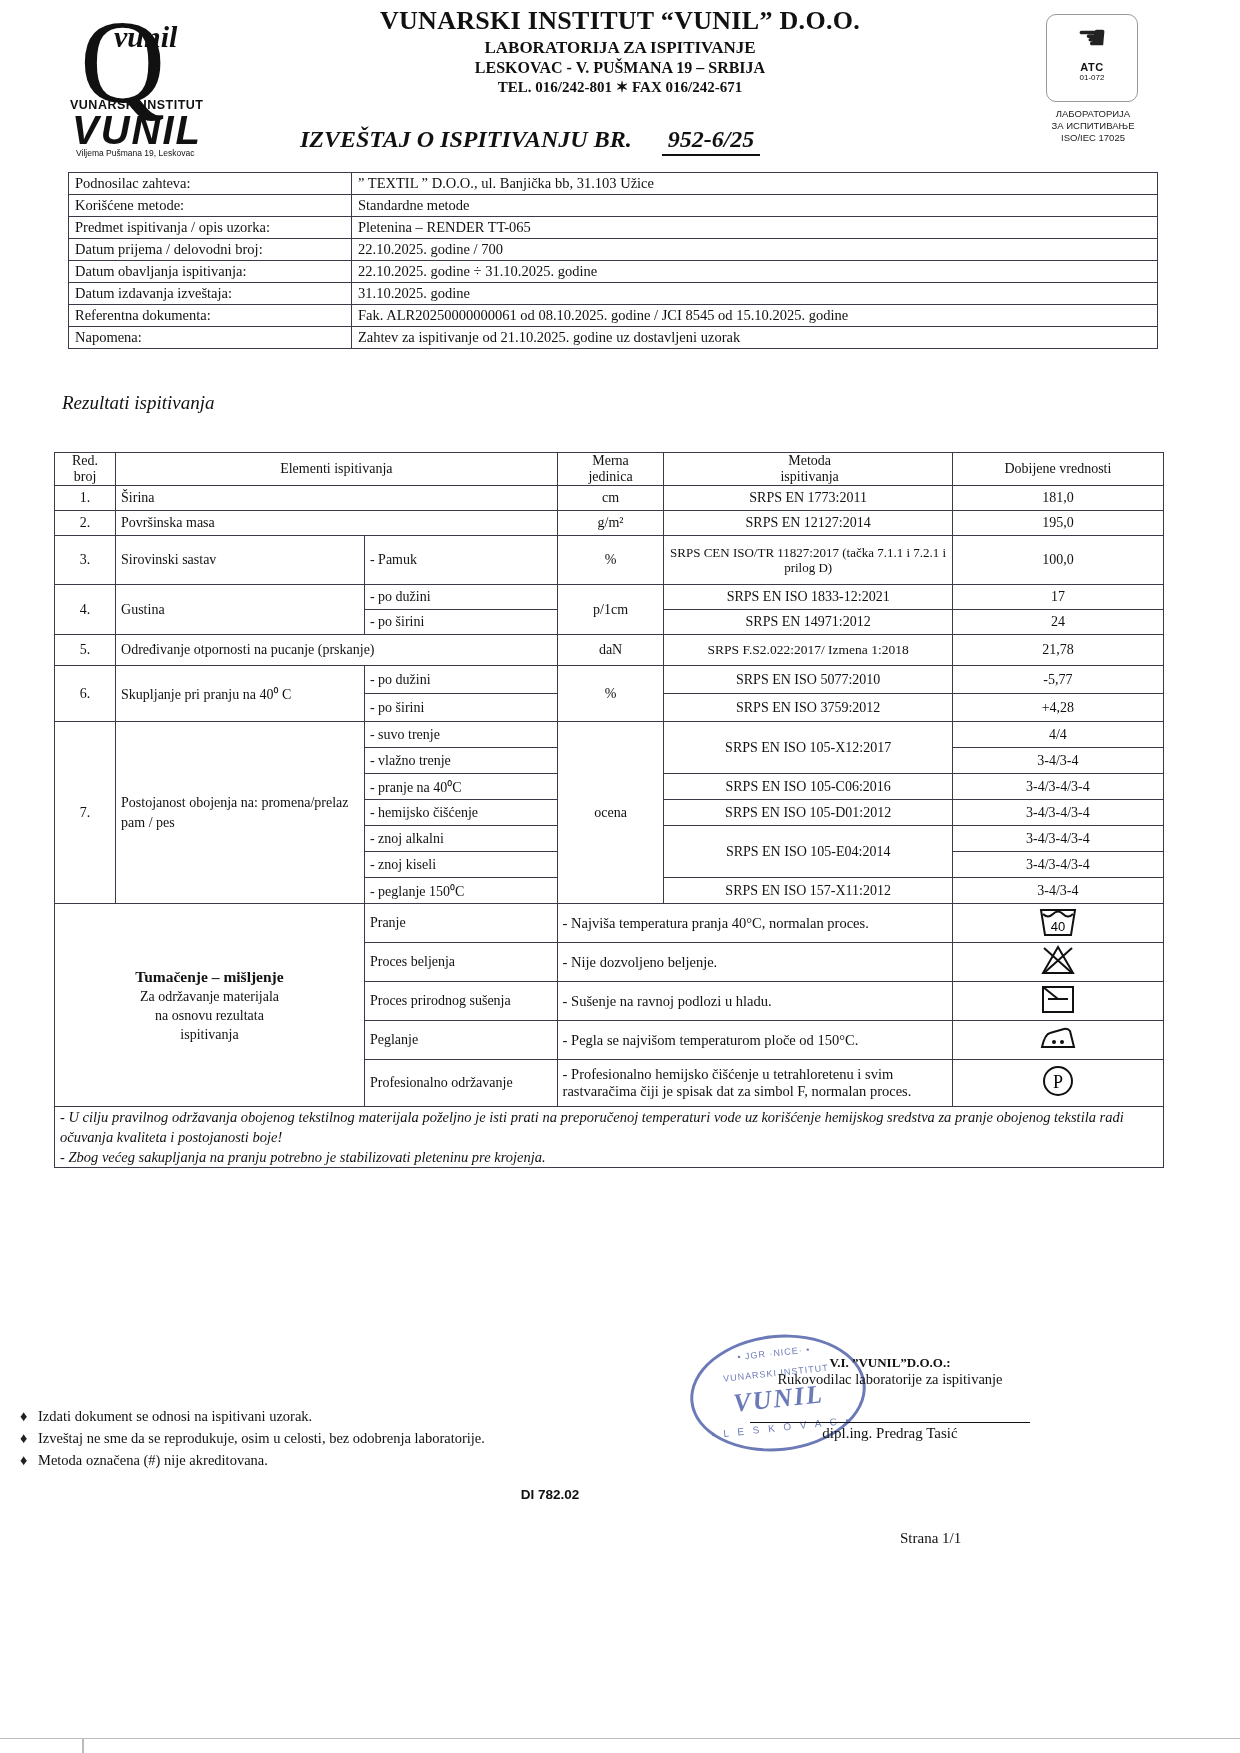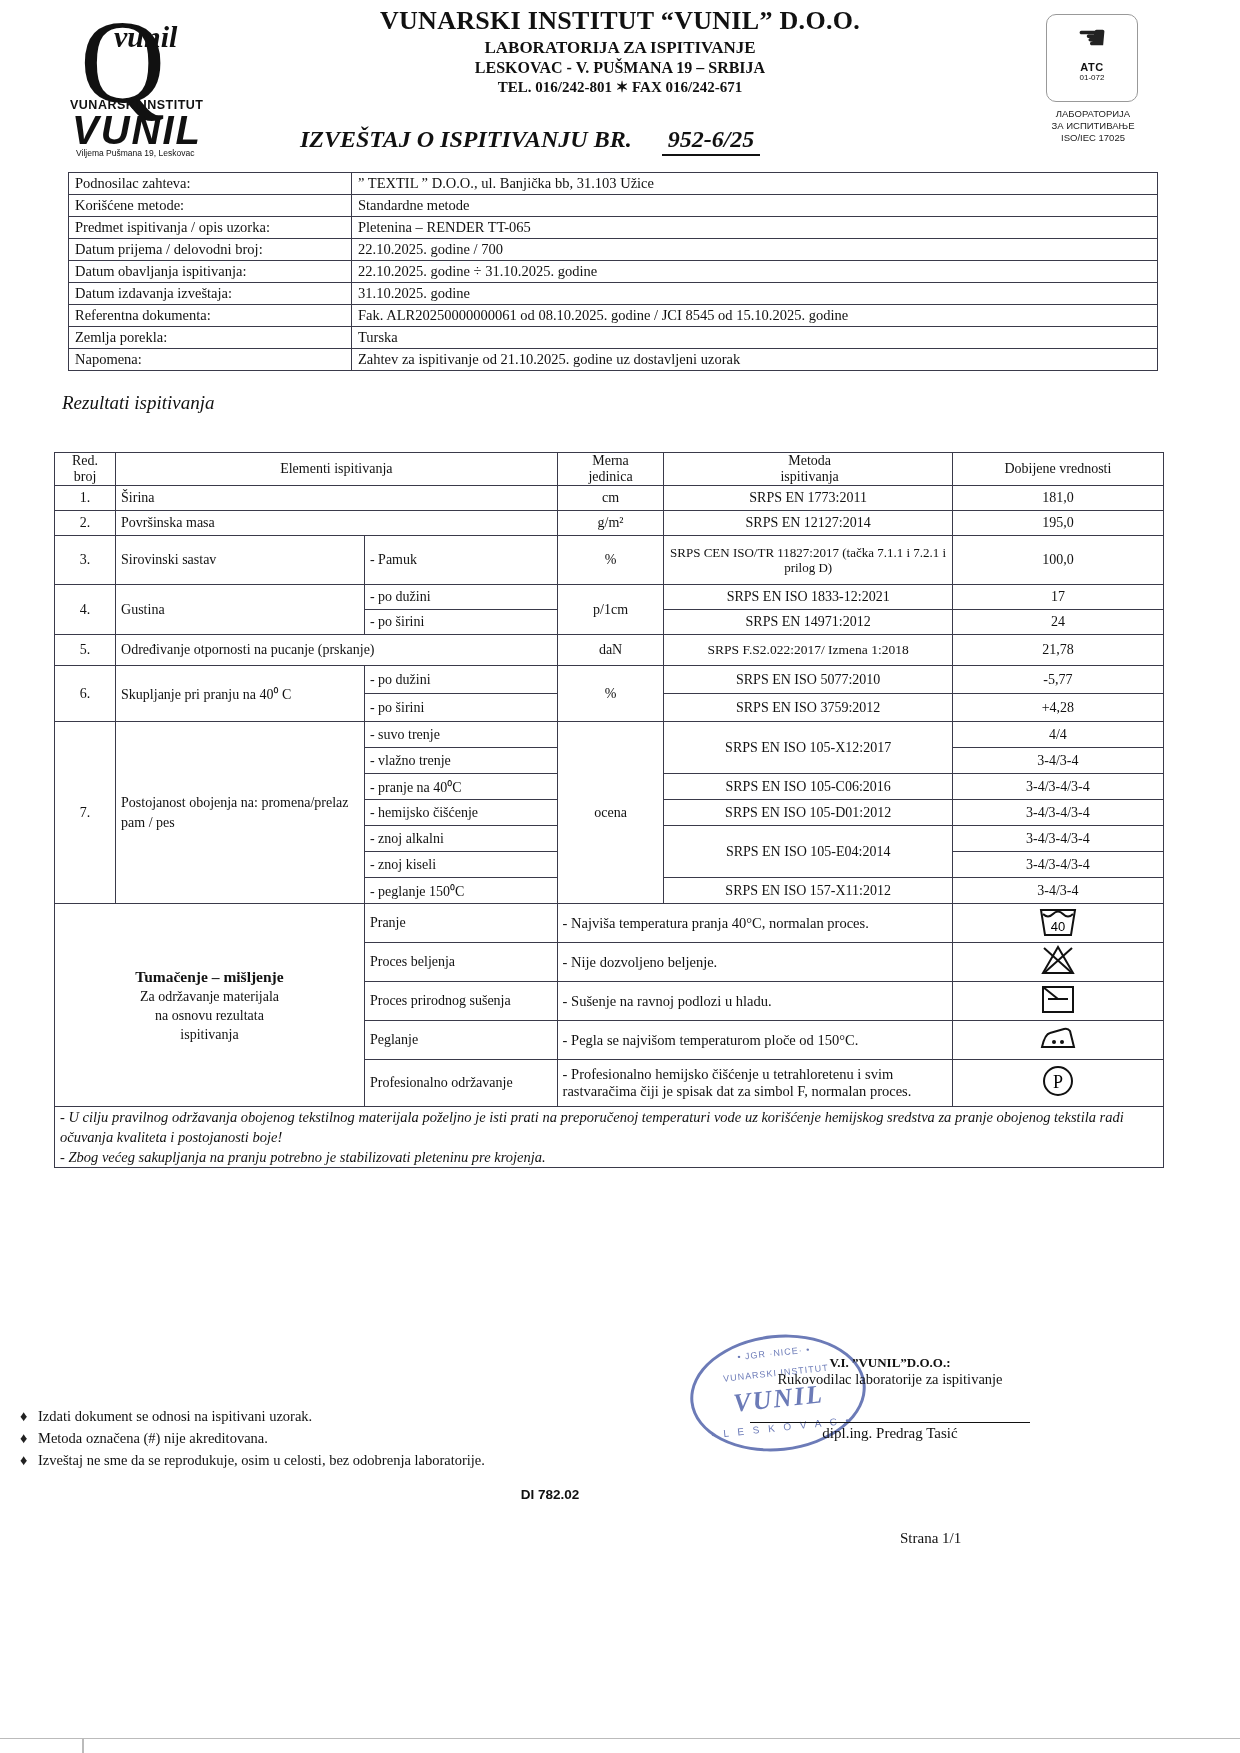--- a/index.html
+++ b/index.html
@@ -130,24 +130,20 @@
         </tr>
     <tr>
           <td class="k">Datum izdavanja izveštaja:</td>
           <td>31.10.2025. godine</td>
         </tr>
     <tr>
           <td class="k">Referentna dokumenta:</td>
           <td>Fak. ALR20250000000061 od 08.10.2025. godine  /  JCI 8545 od 15.10.2025. godine</td>
         </tr>
     <tr>
-          <td class="k">Zemlja porekla:</td>
-          <td>Turska</td>
-        </tr>
-    <tr>
           <td class="k">Napomena:</td>
           <td>Zahtev za ispitivanje od 21.10.2025. godine uz dostavljeni uzorak</td>
         </tr>
   </tbody>
     </table>
 
   <div class="rez">Rezultati ispitivanja</div>
 
   <table class="res">
 
@@ -356,20 +352,20 @@
 
   <div class="sig">
     <div class="l1">V.I. ”VUNIL”D.O.O.:</div>
     <div class="l2">Rukovodilac laboratorije za ispitivanje</div>
     <div class="line"></div>
     <div class="l3">dipl.ing. Predrag Tasić</div>
   </div>
 
   <div class="bullets">
     <div>Izdati dokument se odnosi na ispitivani uzorak.</div>
+    <div>Izveštaj ne sme da se reprodukuje, osim u celosti, bez odobrenja laboratorije.</div>
     <div>Metoda označena (#) nije akreditovana.</div>
-    <div>Izveštaj ne sme da se reprodukuje, osim u celosti, bez odobrenja laboratorije.</div>
   </div>
   <div class="di">DI 782.02</div>
   <div class="strana">Strana 1/1</div>
   <div class="edge"></div>
   <div class="edge2"></div>
 </div>
 
 </body></html>

